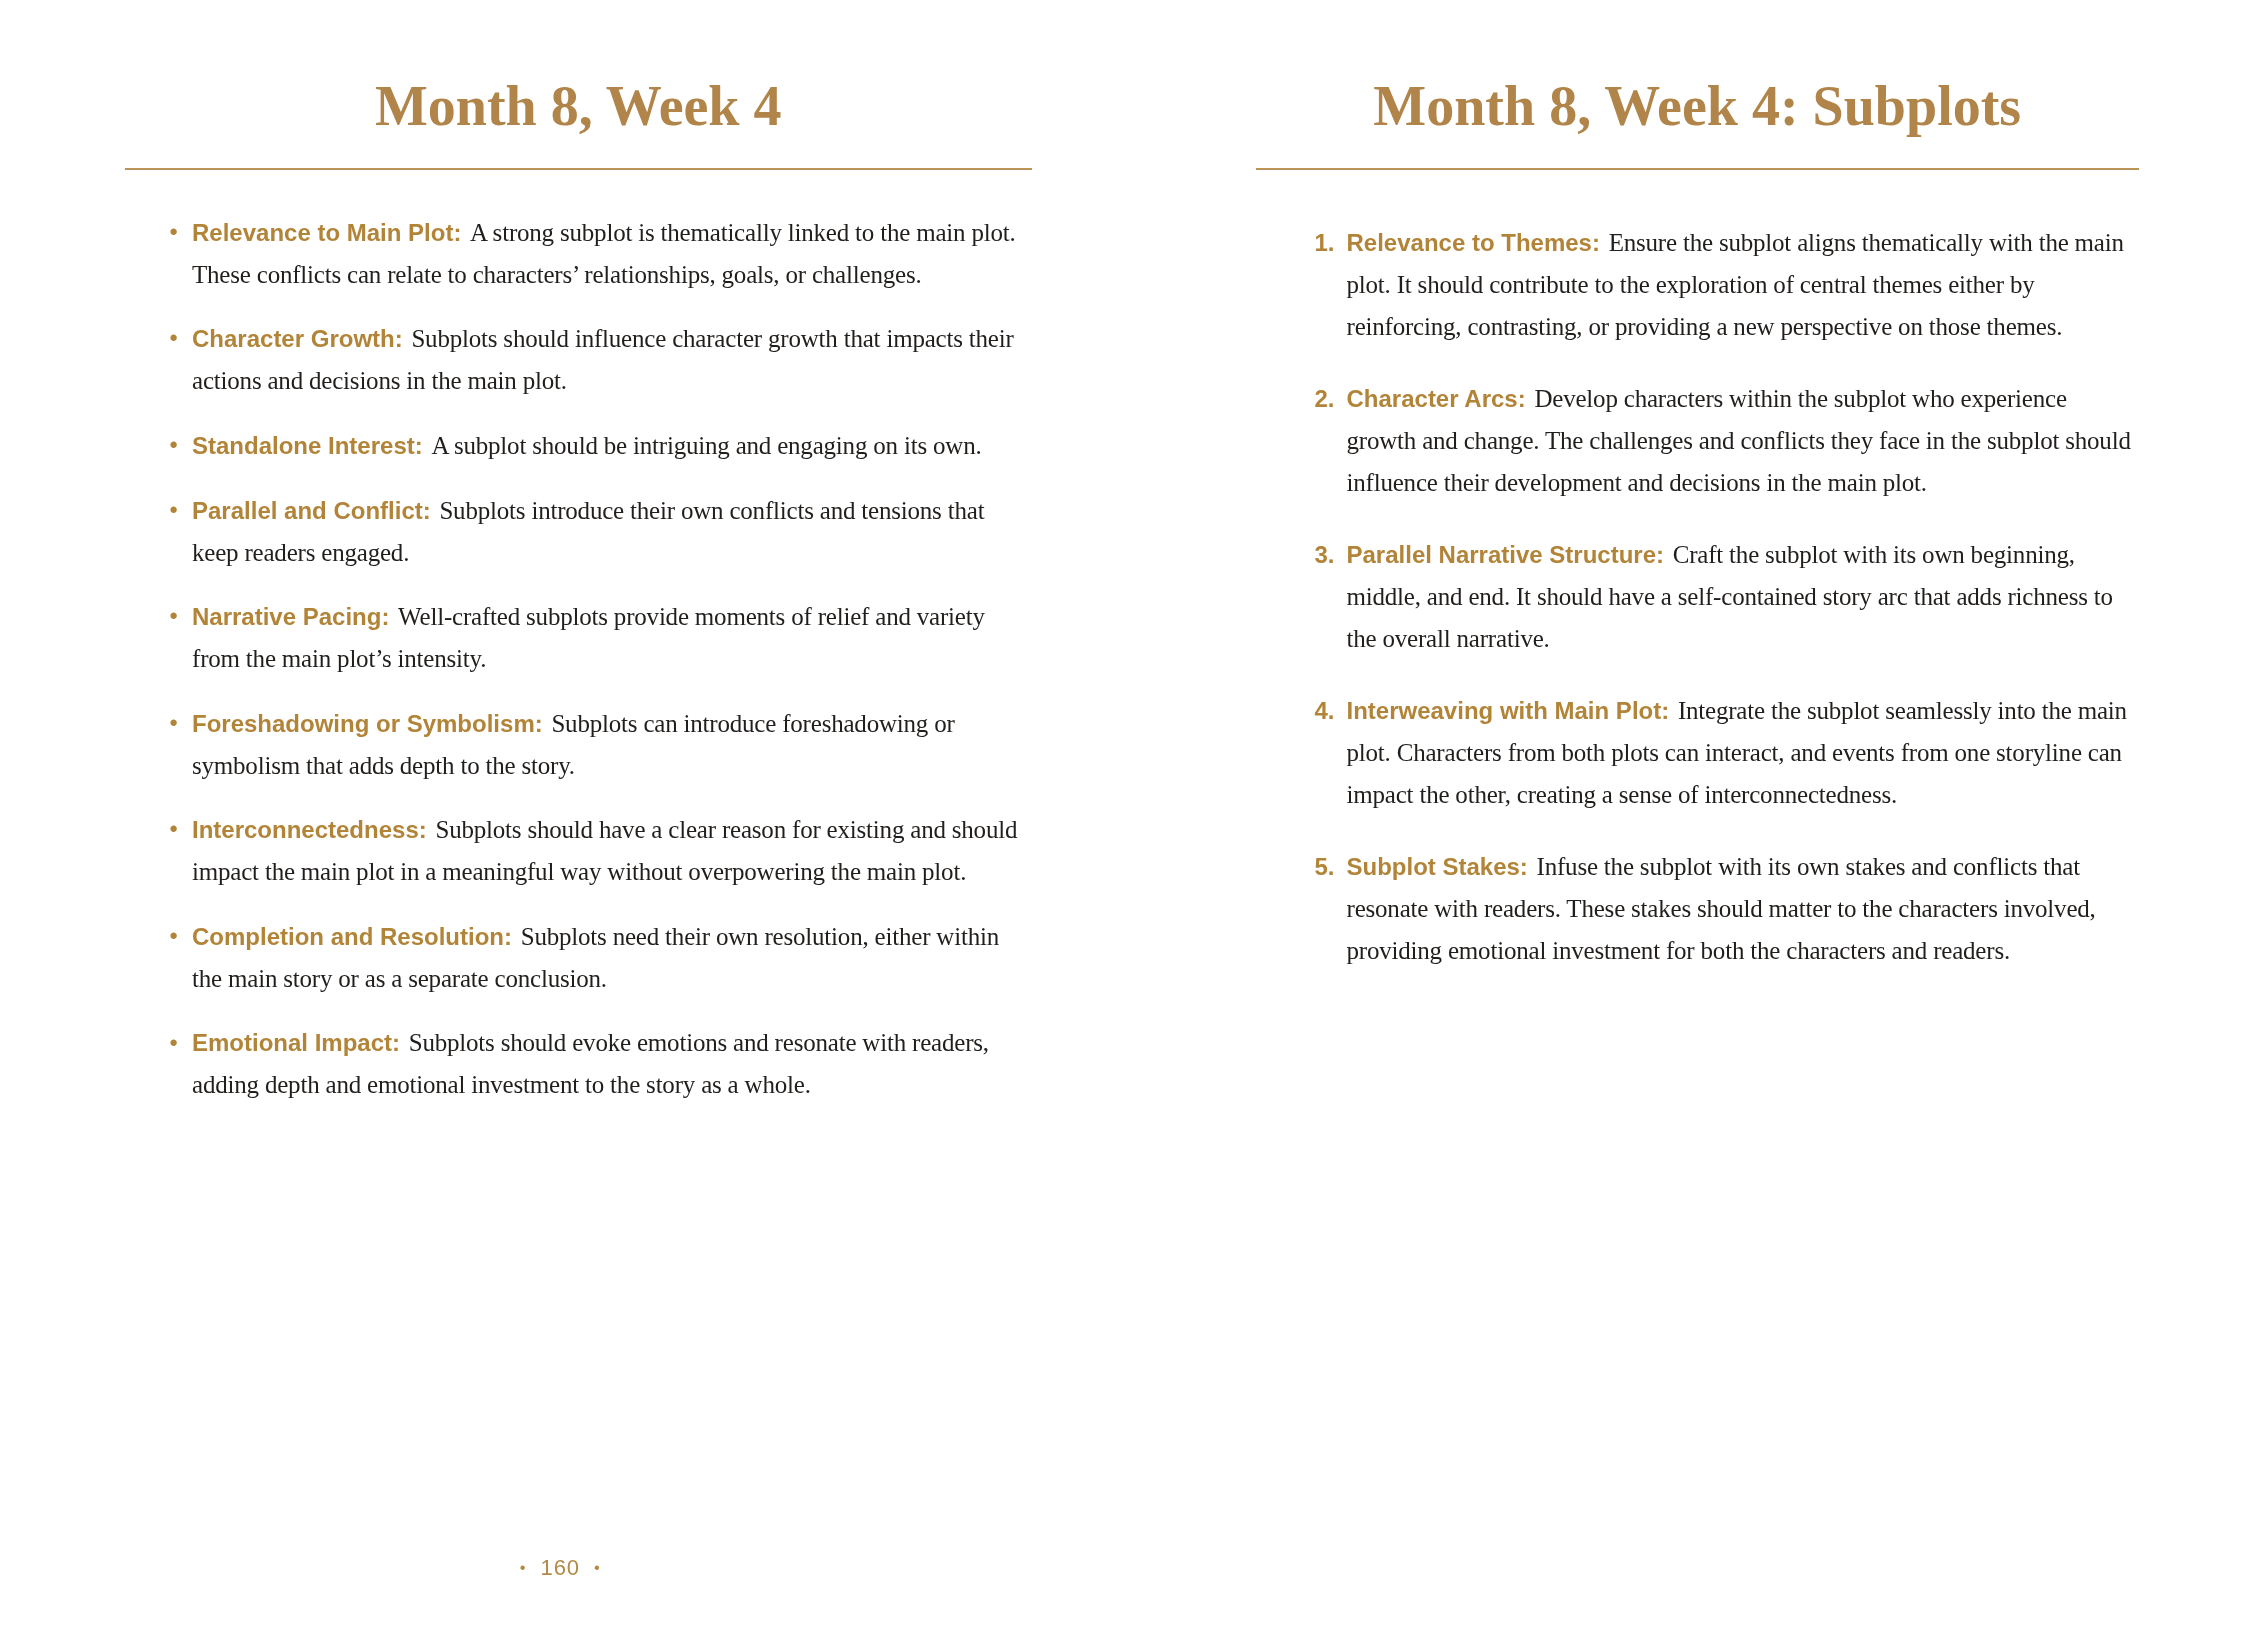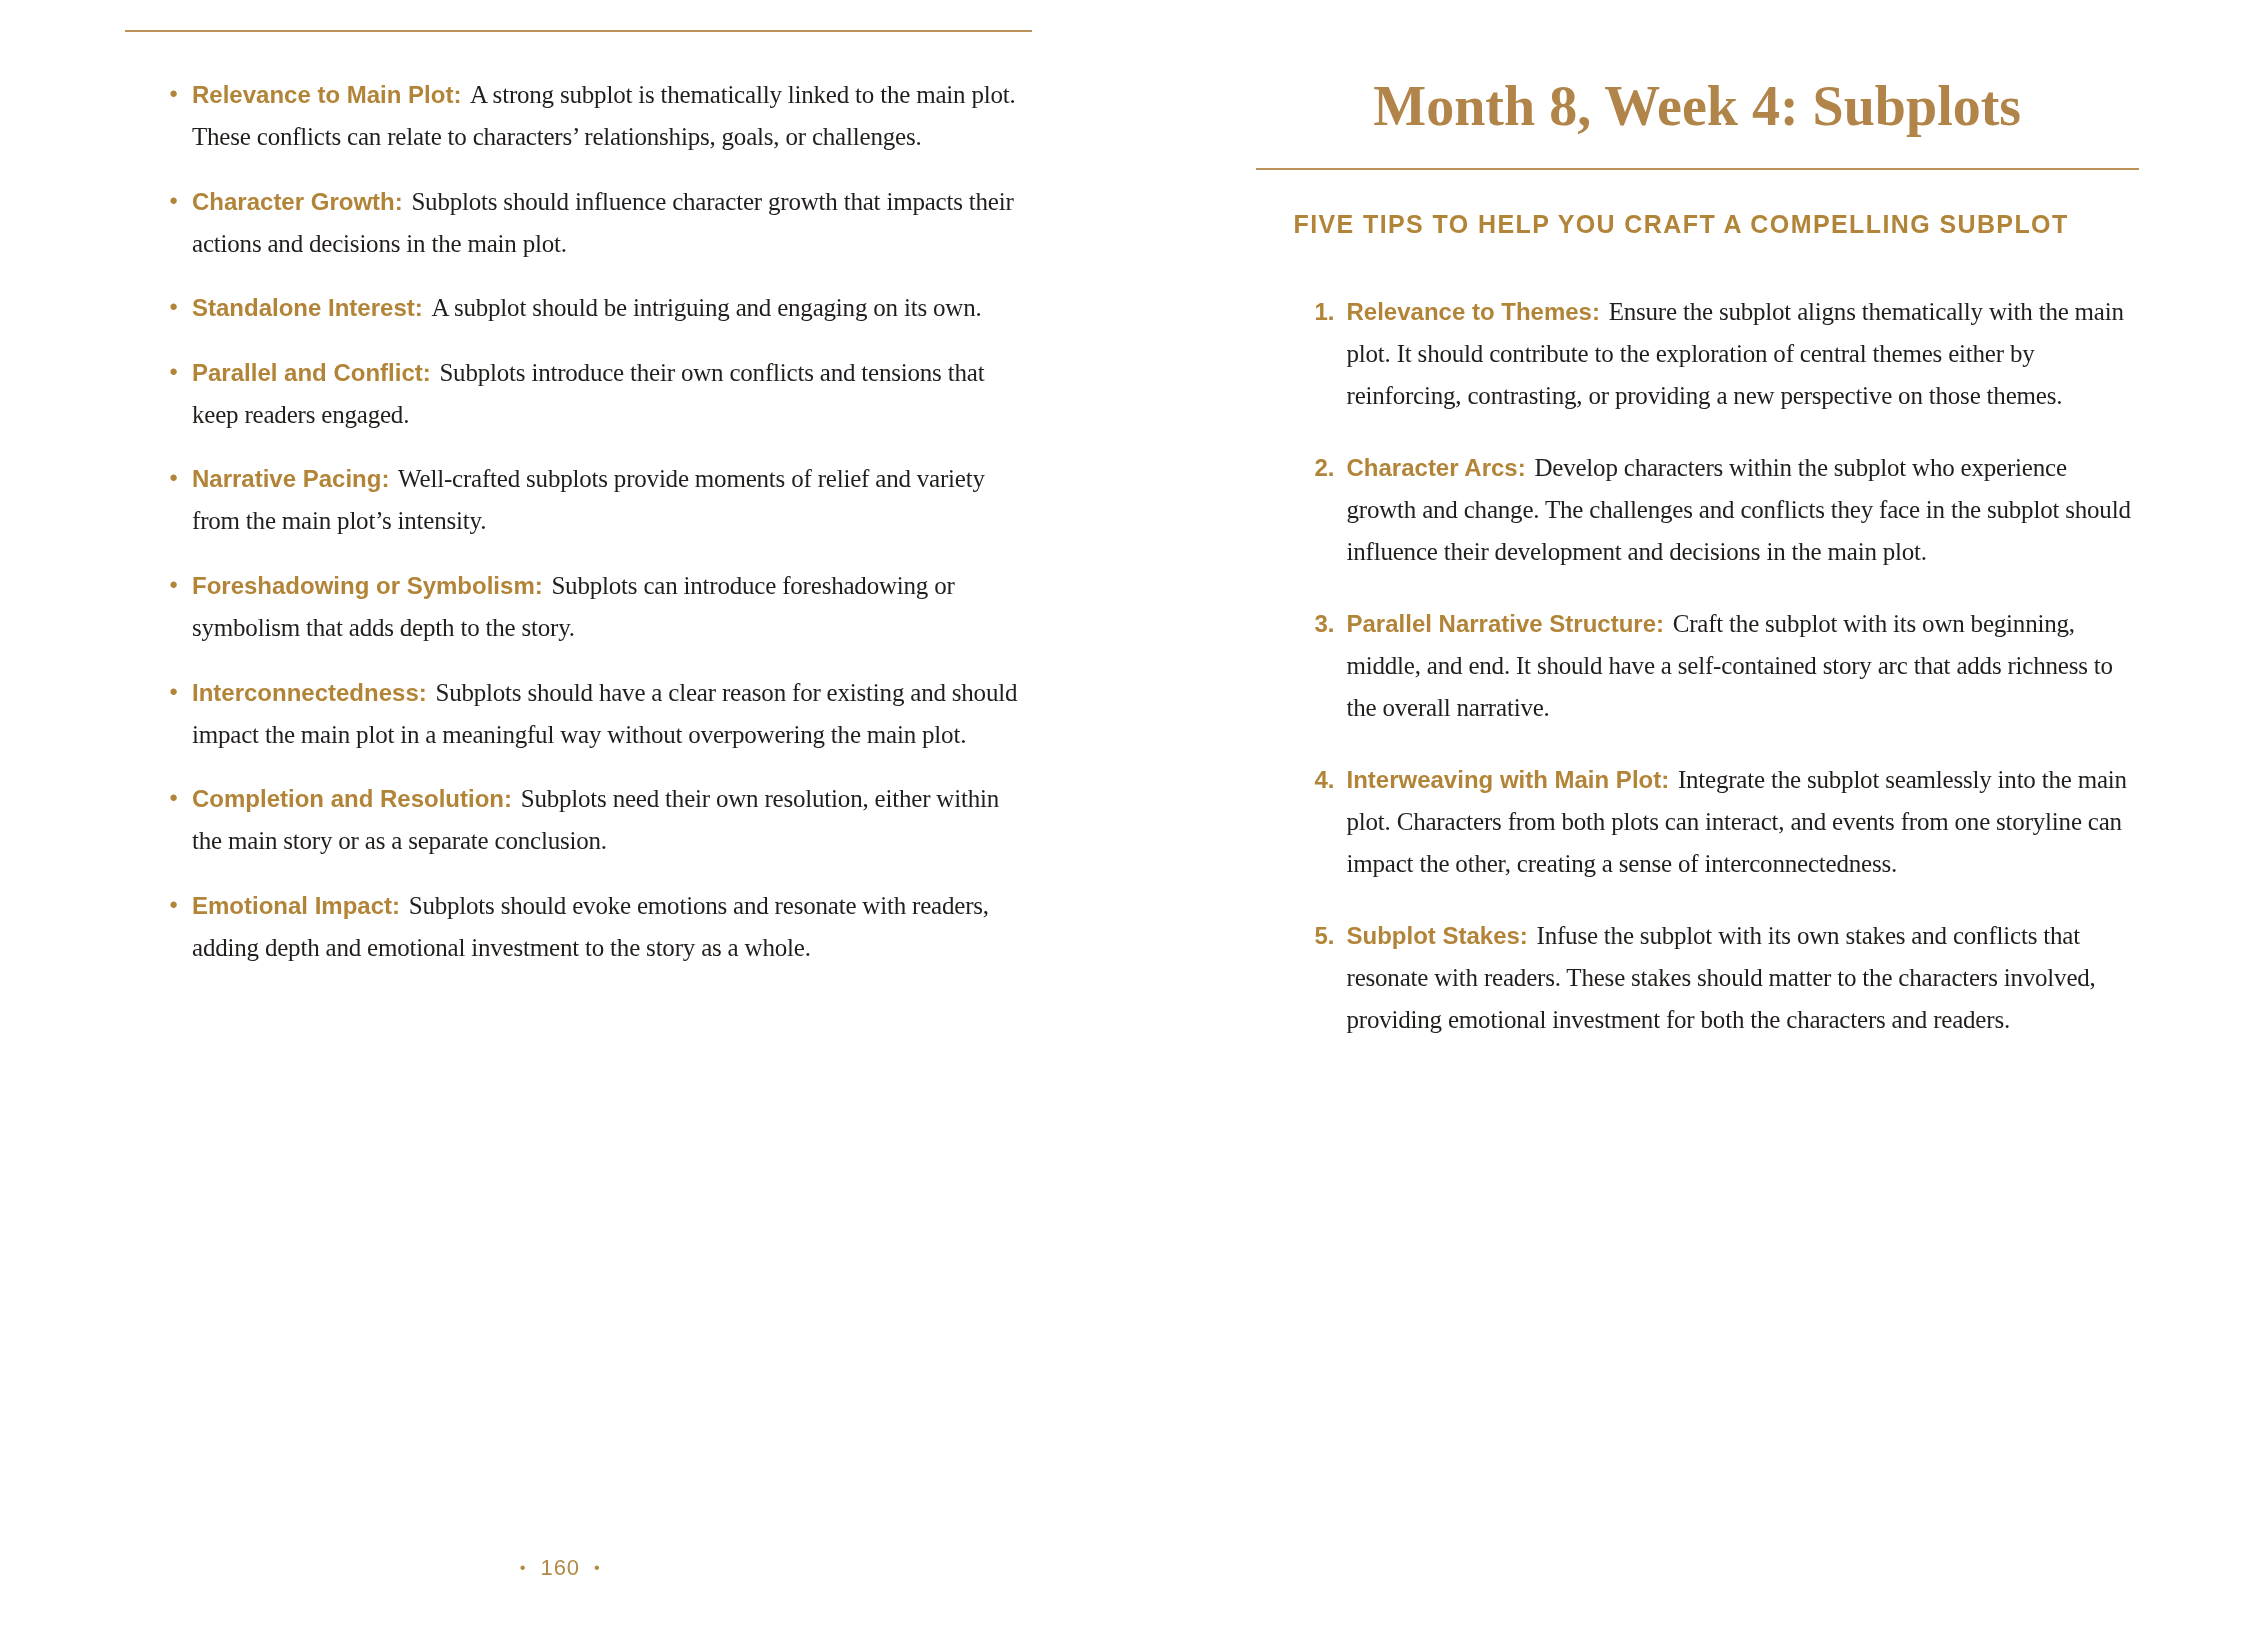--- a/index.html
+++ b/index.html
@@ -115,20 +115,21 @@
     margin:0 14px;
   }
 </style>
 </head>
 <body>
 
 <div class="spread">
 
   <div class="page page-left">
     <div class="content">
+      <div class="page-title">Month 8, Week 4</div>
       <hr class="divider">
 
 
 
       <ul class="bullets">
         <li>
           <span class="dot">•</span>
           <span class="inline-label">Relevance to Main Plot:</span><span>A strong subplot is thematically linked to the main plot. These conflicts can relate to characters’ relationships, goals, or challenges.</span>
         </li>
         <li>
@@ -169,21 +170,20 @@
     <div class="pagenum">
       <span class="pn-dot">•</span><span>160</span><span class="pn-dot">•</span>
     </div>
   </div>
 
   <div class="page page-right">
     <div class="content">
       <div class="page-title">Month 8, Week 4: Subplots</div>
       <hr class="divider">
 
-      <div class="section-heading">FIVE TIPS TO HELP YOU CRAFT A COMPELLING SUBPLOT</div>
 
       <ol class="tips">
         <li>
           <span class="tip-number">1.</span>
           <span class="inline-label">Relevance to Themes:</span><span>Ensure the subplot aligns thematically with the main plot. It should contribute to the exploration of central themes either by reinforcing, contrasting, or providing a new perspective on those themes.</span>
         </li>
         <li>
           <span class="tip-number">2.</span>
           <span class="inline-label">Character Arcs:</span><span>Develop characters within the subplot who experience growth and change. The challenges and conflicts they face in the subplot should influence their development and decisions in the main plot.</span>
         </li>

